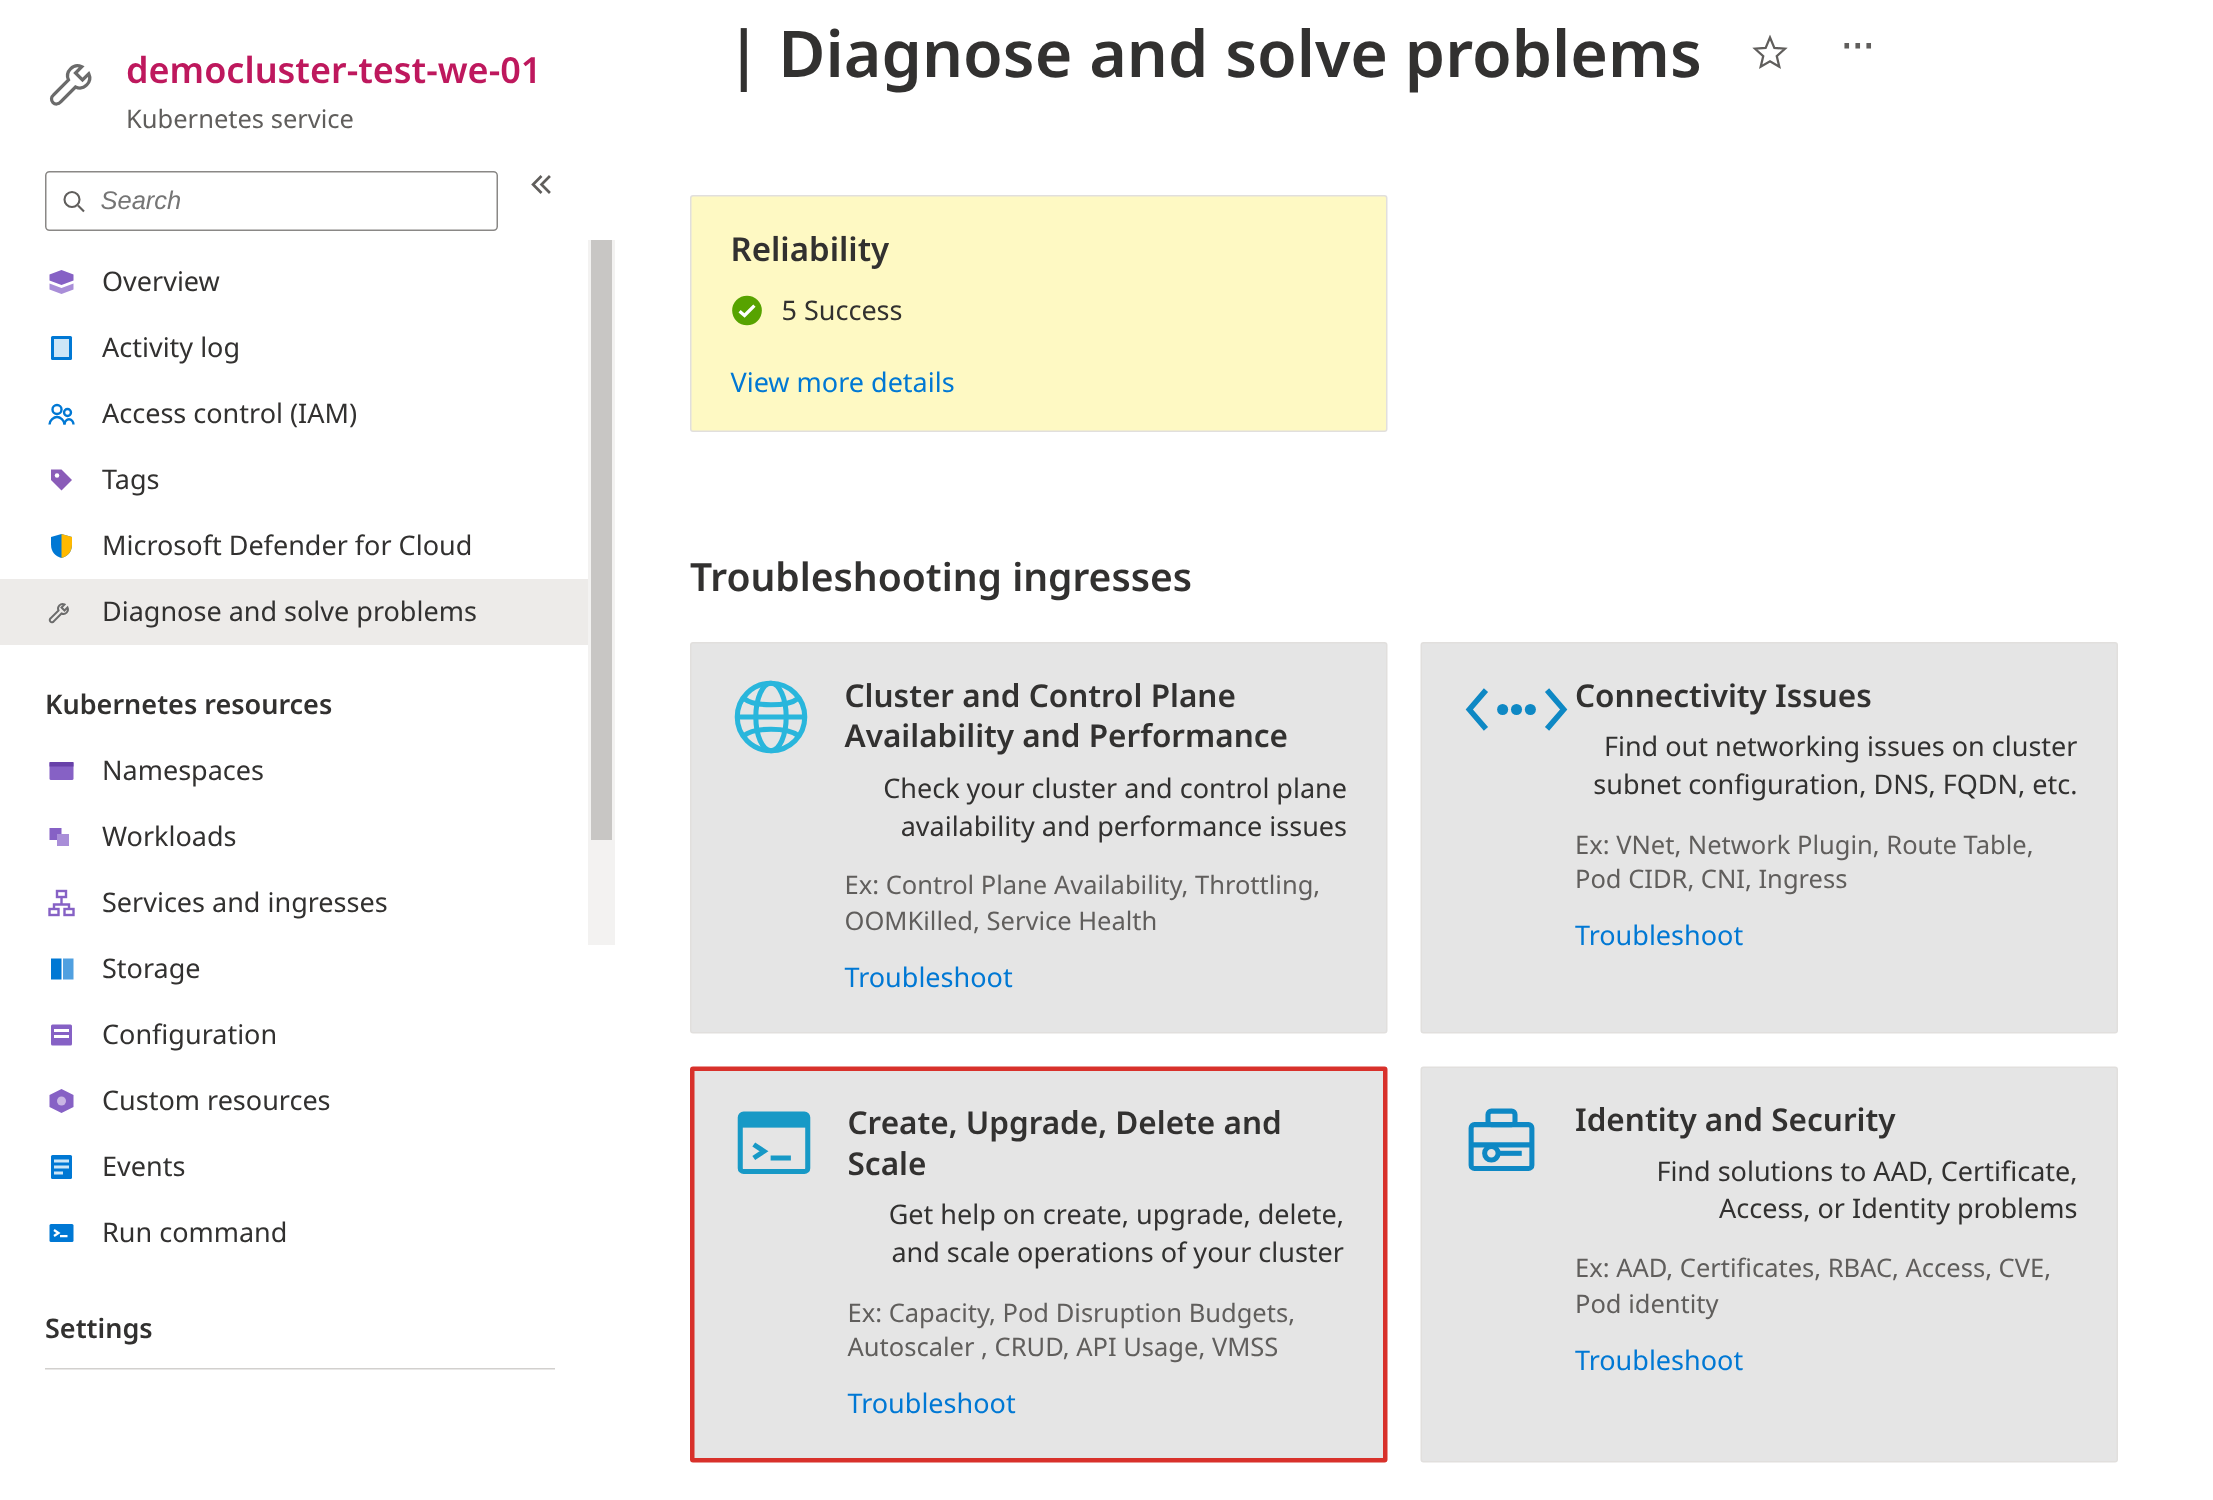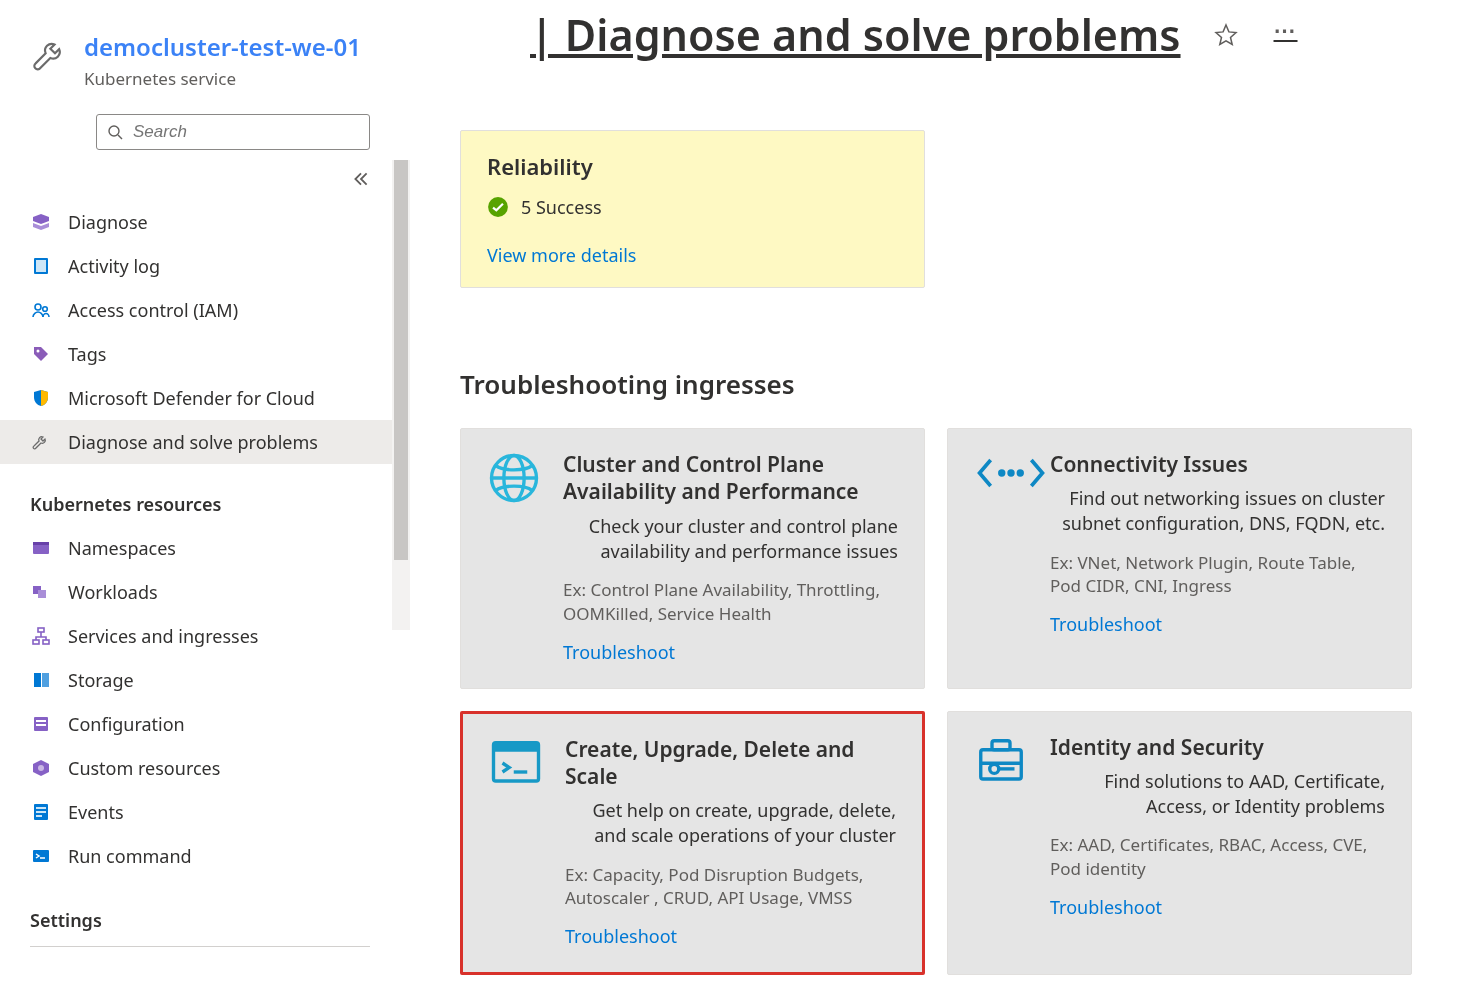--- a/index.html
+++ b/index.html
@@ -7,29 +7,28 @@
     margin: 0;
     font-family: "Segoe UI", -apple-system, system-ui, sans-serif;
     background: #fff;
     color: #323130;
     width: 1475px;
     height: 1000px;
     overflow: hidden;
   }
   .main-header {
     position: absolute;
-    left: 530px;
+    left: 484px;
     top: 5px;
     font-size: 43px;
     font-weight: 600;
     color: #323130;
     display: flex;
     align-items: center;
     gap: 30px;
-    text-decoration: underline;
   }
   .star-btn, .more-btn {
     cursor: pointer;
     width: 30px; height: 30px;
     display:inline-flex; align-items:center; justify-content:center;
     color:#605e5c;
   }
   .more-btn { font-size:22px; letter-spacing:2px; position:relative; top:-6px;}
   .sidebar {
     position: absolute;
@@ -38,23 +37,23 @@
     height: 100%;
     padding: 20px 0 0 0;
   }
   .cluster-head {
     display: flex;
     align-items: flex-start;
     gap: 14px;
     padding: 10px 30px 18px 30px;
   }
   .cluster-head .wrench-icon { width:40px; height:40px; flex:0 0 auto; margin-top:4px;}
-  .cluster-title { font-size: 24px; font-weight:600; color:#3b82f6; }
+  .cluster-title { font-size: 24px; font-weight:600; color:#be185d; }
   .cluster-sub { font-size:17px; color:#605e5c; margin-top:4px; }
-  .search-row { display:flex; align-items:flex-end; padding: 6px 30px 12px 30px; gap:20px;flex-direction:column;}
+  .search-row { display:flex; align-items:flex-start; padding: 6px 30px 12px 30px; gap:20px;}
   .search-box {
     flex:1;
     display:flex; align-items:center;
     border:1px solid #8a8886;
     border-radius:3px;
     padding: 6px 10px;
     height: 40px;
     background:#fff;
   }
   .search-box svg { width:16px; height:16px; color:#605e5c; margin-right:8px;}
@@ -166,21 +165,21 @@
   </div>
 
   <ul class="nav-list" id="nav-main">
       <li class="nav-item">
         <span class="ico">
           <svg viewBox="0 0 20 20" width="20" height="20">
             <path d="M2 5l8-3 8 3v4l-8 3-8-3V5z" fill="#8661c5"></path>
             <path d="M2 11l8 3 8-3v4l-8 3-8-3v-4z" fill="#a98ed8"></path>
           </svg>
         </span>
-        <span>Diagnose</span>
+        <span>Overview</span>
       </li>
       <li class="nav-item">
         <span class="ico">
           <svg viewBox="0 0 20 20" width="20" height="20">
             <rect x="3" y="2" width="14" height="16" rx="1" fill="#0078d4"></rect>
             <rect x="5" y="4" width="10" height="12" fill="#cde6f7"></rect>
           </svg>
         </span>
         <span>Activity log</span>
       </li>

